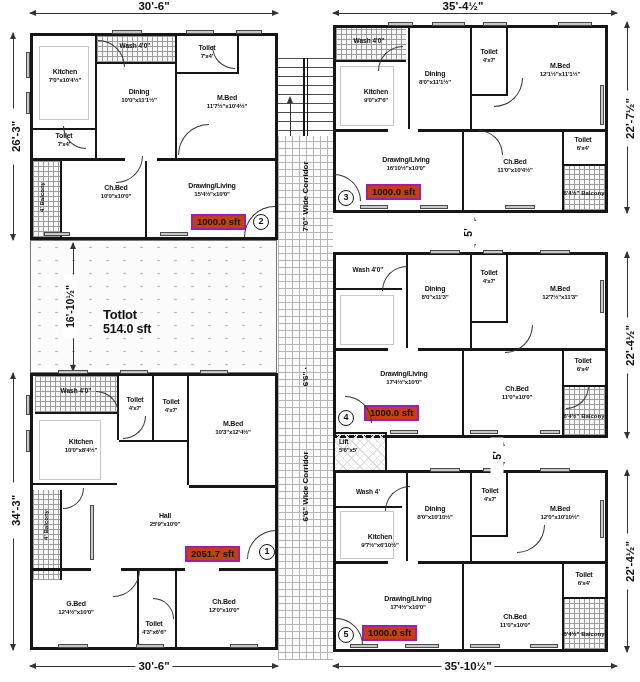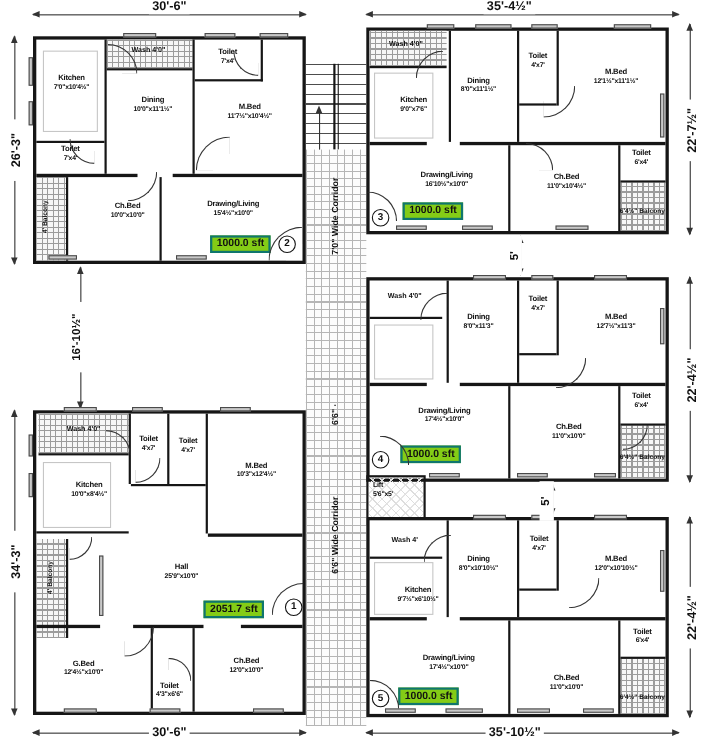--- a/index.html
+++ b/index.html
@@ -16,21 +16,21 @@
   .arc.br{border-width:0 1px 1px 0;border-bottom-right-radius:100%}
   .lbl{position:absolute;text-align:center;font-weight:bold;line-height:1.18}
   .lbl .nm{display:block;font-size:7px;letter-spacing:-.2px}
   .lbl .sz{display:block;font-size:6.2px;letter-spacing:-.2px}
   .single{position:absolute;font-size:6.5px;font-weight:bold;text-align:center;line-height:1.1}
   .vlab{position:absolute;font-weight:bold;white-space:nowrap;text-align:center;transform:rotate(-90deg)}
   .tile{background-color:#fcfcfc;background-image:repeating-linear-gradient(0deg,#b5b5b5 0 1px,transparent 1px 7px),repeating-linear-gradient(90deg,#b5b5b5 0 1px,transparent 1px 7px)}
   .hatch4{position:absolute;background-color:#f7f7f7;background-image:repeating-linear-gradient(0deg,#9c9c9c 0 1px,transparent 1px 5px),repeating-linear-gradient(90deg,#9c9c9c 0 1px,transparent 1px 5px)}
   .dots{background-color:#fbfbfb;background-image:radial-gradient(#bdbdbd 1px,transparent 1.4px);background-size:17px 13px}
   .cnt{position:absolute;border:1px solid #c6c6c6}
-  .areabox{position:absolute;border:2px solid #0f766e;background:#84cc16;font-size:9.5px;font-weight:bold;
+  .areabox{position:absolute;border:2px solid #a21caf;background:#c2410c;font-size:9.5px;font-weight:bold;
            line-height:12px;padding:0 4px;white-space:nowrap}
   .circ{position:absolute;width:14px;height:14px;border:1.5px solid #141414;border-radius:50%;background:#fff;
         font-size:9px;font-weight:bold;text-align:center;line-height:13px}
   .dimh{position:absolute;height:1px;background:#333}
   .dimh::before{content:"";position:absolute;left:-1px;top:-3px;border-top:3px solid transparent;border-bottom:3px solid transparent;border-right:7px solid #333}
   .dimh::after{content:"";position:absolute;right:-1px;top:-3px;border-top:3px solid transparent;border-bottom:3px solid transparent;border-left:7px solid #333}
   .dimv{position:absolute;width:1px;background:#333}
   .dimv::before{content:"";position:absolute;top:-1px;left:-3px;border-left:3px solid transparent;border-right:3px solid transparent;border-bottom:7px solid #333}
   .dimv::after{content:"";position:absolute;bottom:-1px;left:-3px;border-left:3px solid transparent;border-right:3px solid transparent;border-top:7px solid #333}
   .dimlab{position:absolute;font-size:11.5px;font-weight:bold;background:#fff;padding:0 3px;white-space:nowrap;line-height:13px}
@@ -49,20 +49,26 @@
     <div style="position:absolute;left:12px;top:72px;width:1px;height:42px;background:#333">
       <i style="content:'';position:absolute;top:-6px;left:-3px;border-left:3px solid transparent;border-right:3px solid transparent;border-bottom:7px solid #333"></i>
     </div>
     <div class="vlab" style="left:2px;top:112px;width:14px;font-size:6.5px">up</div>
     <div class="tile" style="position:absolute;left:0;top:106px;width:55px;height:524px"></div>
     <div class="vlab" style="left:-33px;top:162px;width:120px;font-size:8px;background:transparent">7'0" Wide Corridor</div>
     <div class="vlab" style="left:-3px;top:342px;width:60px;font-size:8px">6'6" ·</div>
     <div class="vlab" style="left:-33px;top:452px;width:120px;font-size:8px">6'6" Wide Corridor</div>
   </div>
 
+  <div class="dots" style="position:absolute;left:30px;top:240px;width:247px;height:133px;border:1px solid #777;box-sizing:border-box">
+    <div class="lbl" style="left:72px;top:66px;width:100px;text-align:left">
+      <span class="nm" style="font-size:13px">Totlot</span>
+      <span class="sz" style="font-size:12.5px">514.0 sft</span>
+    </div>
+  </div>
   <div class="dimv" style="left:73px;top:243px;height:128px"></div>
   <div class="dimlab vlab" style="left:38px;top:300px;width:58px;font-size:10.5px">16'-10½"</div>
 
   <div class="unit" style="left:30px;top:33px;width:242px;height:201px">
     <div class="hatch4" style="left:64px;top:0;width:78px;height:26px"></div>
     <div class="hatch4" style="left:0;top:125px;width:27px;height:76px"></div>
     <i class="cnt" style="left:6px;top:10px;width:48px;height:72px"></i>
     <i class="w" style="left:62px;top:0;width:2px;height:122px"></i>
     <i class="w" style="left:0;top:92px;width:62px;height:2px"></i>
     <i class="w" style="left:64px;top:26px;width:78px;height:2px"></i>

